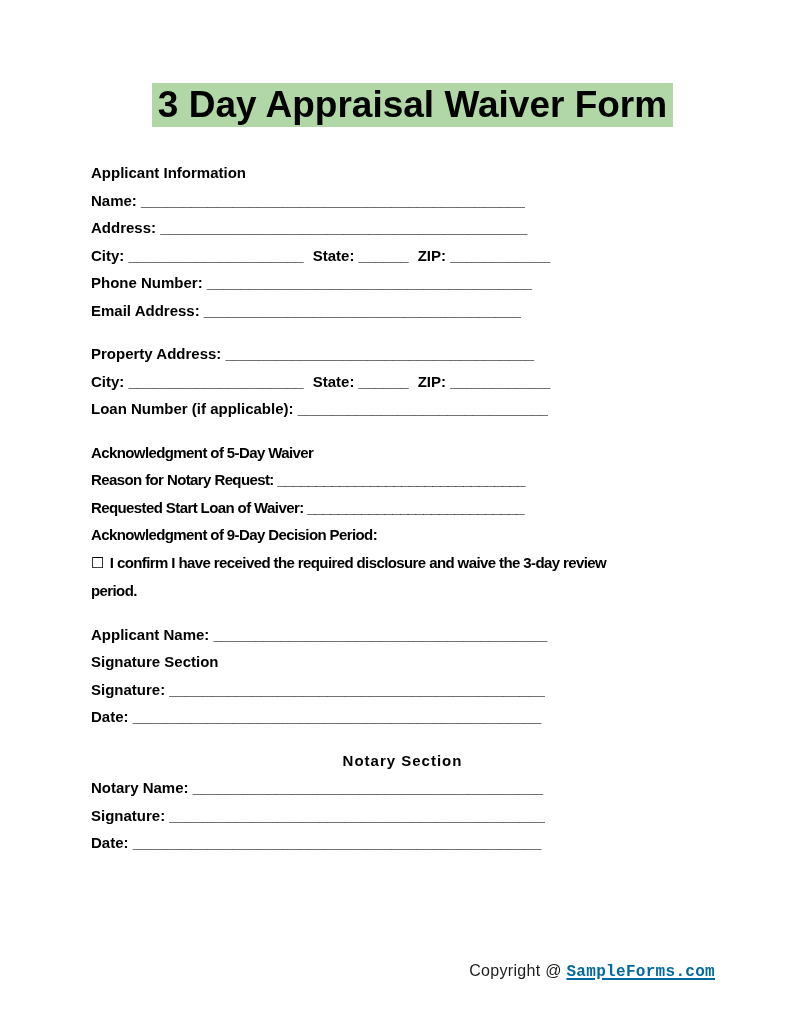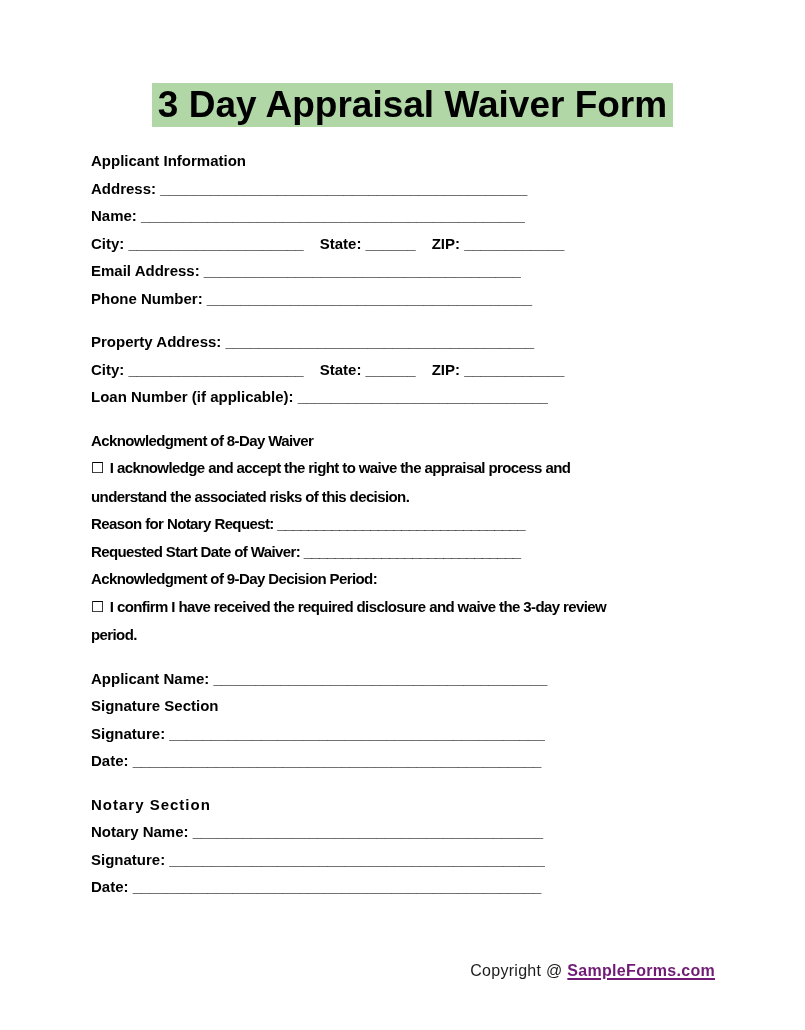--- a/index.html
+++ b/index.html
@@ -29,43 +29,43 @@
     font-size: 37px;
     font-weight: 700;
     line-height: 44px;
     padding: 0 6px;
     letter-spacing: 0px;
     white-space: nowrap;
   }
 
   .content {
     position: absolute;
-    left: 91px; top: 147px;
+    left: 91px; top: 159px;
     width: 623px;
     line-height: 27.5px;
   }
 
   .section { margin-top: 16px; }
   .section:first-child { margin-top: 0; }
 
   .row { white-space: nowrap; }
   .lbl { font-weight: 700; }
   .fill { font-weight: 700; }
-  .gap { margin-left: 16px; }
+  .gap { margin-left: 9px; }
 
   .condensed { letter-spacing: -0.6px; }
 
   .cb {
     margin-right: 6px;
     font-family: "DejaVu Sans", sans-serif;
     font-size: 15px;
   }
   .stmt { white-space: pre-line; }
 
-  .notary-heading { letter-spacing: 1px; }
+  .notary-heading { letter-spacing: 1px; text-align: center; }
 
   .footer {
     position: absolute;
     top: 962px;
     right: 90px;
     font-family: "Liberation Sans", "DejaVu Sans", sans-serif;
     font-size: 16px;
     font-weight: 400;
     color: #1c1c1c;
     letter-spacing: 0.3px;
@@ -84,39 +84,37 @@
 <body>
 
 <div class="page">
 
   <div class="title-wrap"><span class="title-highlight" style="background: rgb(177, 215, 166);">3 Day Appraisal Waiver Form</span></div>
 
   <div class="content">
 
     <div class="section">
       <div class="row">Applicant Information</div>
+      <div class="row"><span class="lbl">Name:</span><span class="fill"> ______________________________________________</span></div>
       <div class="row"><span class="lbl">Address:</span><span class="fill"> ____________________________________________</span></div>
-      <div class="row"><span class="lbl">Name:</span><span class="fill"> ______________________________________________</span></div>
       <div class="row"><span class="lbl">City:</span><span class="fill"> _____________________</span><span class="lbl gap">State:</span><span class="fill"> ______</span><span class="lbl gap">ZIP:</span><span class="fill"> ____________</span></div>
+      <div class="row"><span class="lbl">Phone Number:</span><span class="fill"> _______________________________________</span></div>
       <div class="row"><span class="lbl">Email Address:</span><span class="fill"> ______________________________________</span></div>
-      <div class="row"><span class="lbl">Phone Number:</span><span class="fill"> _______________________________________</span></div>
     </div>
 
     <div class="section">
       <div class="row"><span class="lbl">Property Address:</span><span class="fill"> _____________________________________</span></div>
       <div class="row"><span class="lbl">City:</span><span class="fill"> _____________________</span><span class="lbl gap">State:</span><span class="fill"> ______</span><span class="lbl gap">ZIP:</span><span class="fill"> ____________</span></div>
       <div class="row"><span class="lbl">Loan Number (if applicable):</span><span class="fill"> ______________________________</span></div>
     </div>
 
     <div class="section condensed">
-      <div class="row">Acknowledgment of 8-Day Waiver</div>
-      <div><span class="cb">☐</span><span class="stmt">I acknowledge and accept the right to waive the appraisal process and
-understand the associated risks of this decision.</span></div>
+      <div class="row">Acknowledgment of 5-Day Waiver</div>
       <div class="row"><span class="lbl">Reason for Notary Request:</span><span class="fill"> ________________________________</span></div>
-      <div class="row"><span class="lbl">Requested Start Date of Waiver:</span><span class="fill"> ____________________________</span></div>
+      <div class="row"><span class="lbl">Requested Start Loan of Waiver:</span><span class="fill"> ____________________________</span></div>
       <div class="row">Acknowledgment of 9-Day Decision Period:</div>
       <div><span class="cb">☐</span><span class="stmt">I confirm I have received the required disclosure and waive the 3-day review
 period.</span></div>
     </div>
 
     <div class="section">
       <div class="row"><span class="lbl">Applicant Name:</span><span class="fill"> ________________________________________</span></div>
       <div class="row">Signature Section</div>
       <div class="row"><span class="lbl">Signature:</span><span class="fill"> _____________________________________________</span></div>
       <div class="row"><span class="lbl">Date:</span><span class="fill"> _________________________________________________</span></div>
@@ -124,15 +122,15 @@
 
     <div class="section">
       <div class="row notary-heading">Notary Section</div>
       <div class="row"><span class="lbl">Notary Name:</span><span class="fill"> __________________________________________</span></div>
       <div class="row"><span class="lbl">Signature:</span><span class="fill"> _____________________________________________</span></div>
       <div class="row"><span class="lbl">Date:</span><span class="fill"> _________________________________________________</span></div>
     </div>
 
   </div>
 
-  <div class="footer"><span>Copyright @ </span><span class="footer-link" style="color: #701a75;">SampleForms.com</span></div>
+  <div class="footer"><span>Copyright @ </span><span class="footer-link" style="color: #0369a1; font-family: Liberation Mono, monospace;">SampleForms.com</span></div>
 
 </div>
 
 </body></html>

